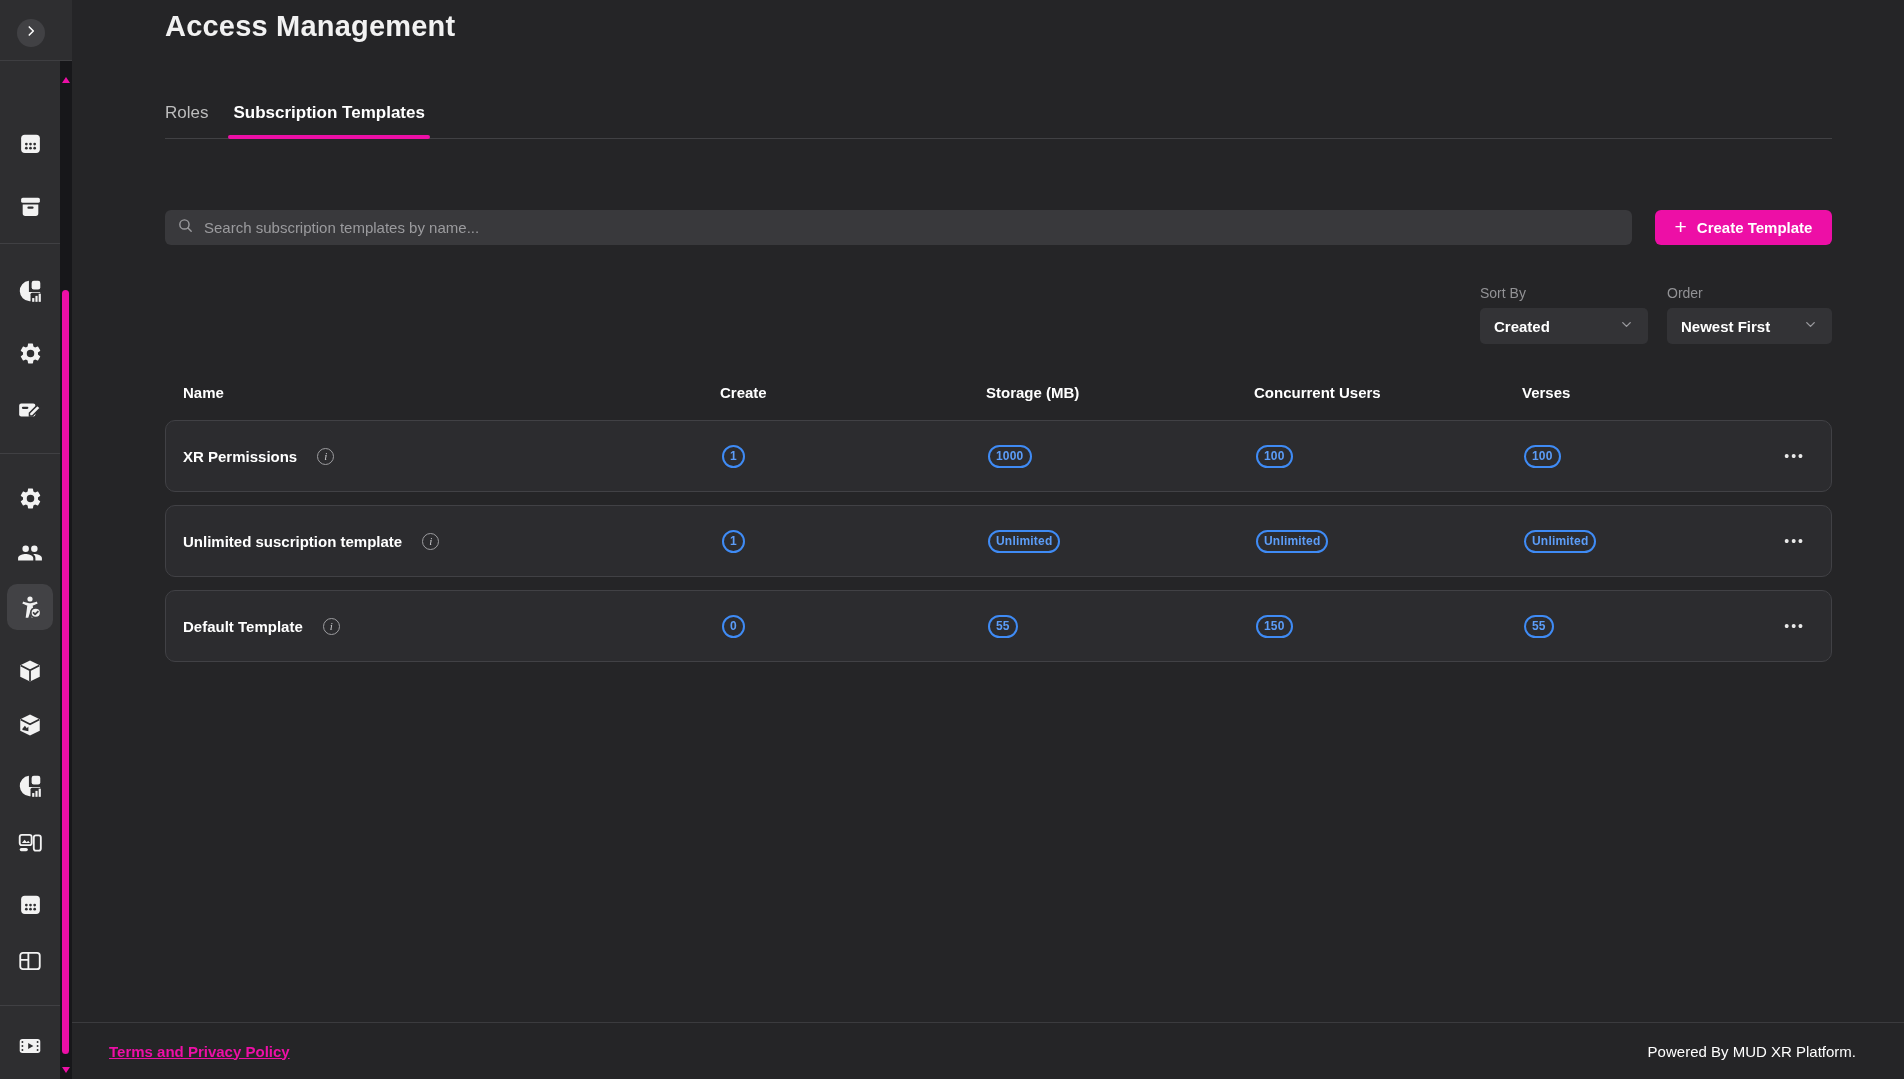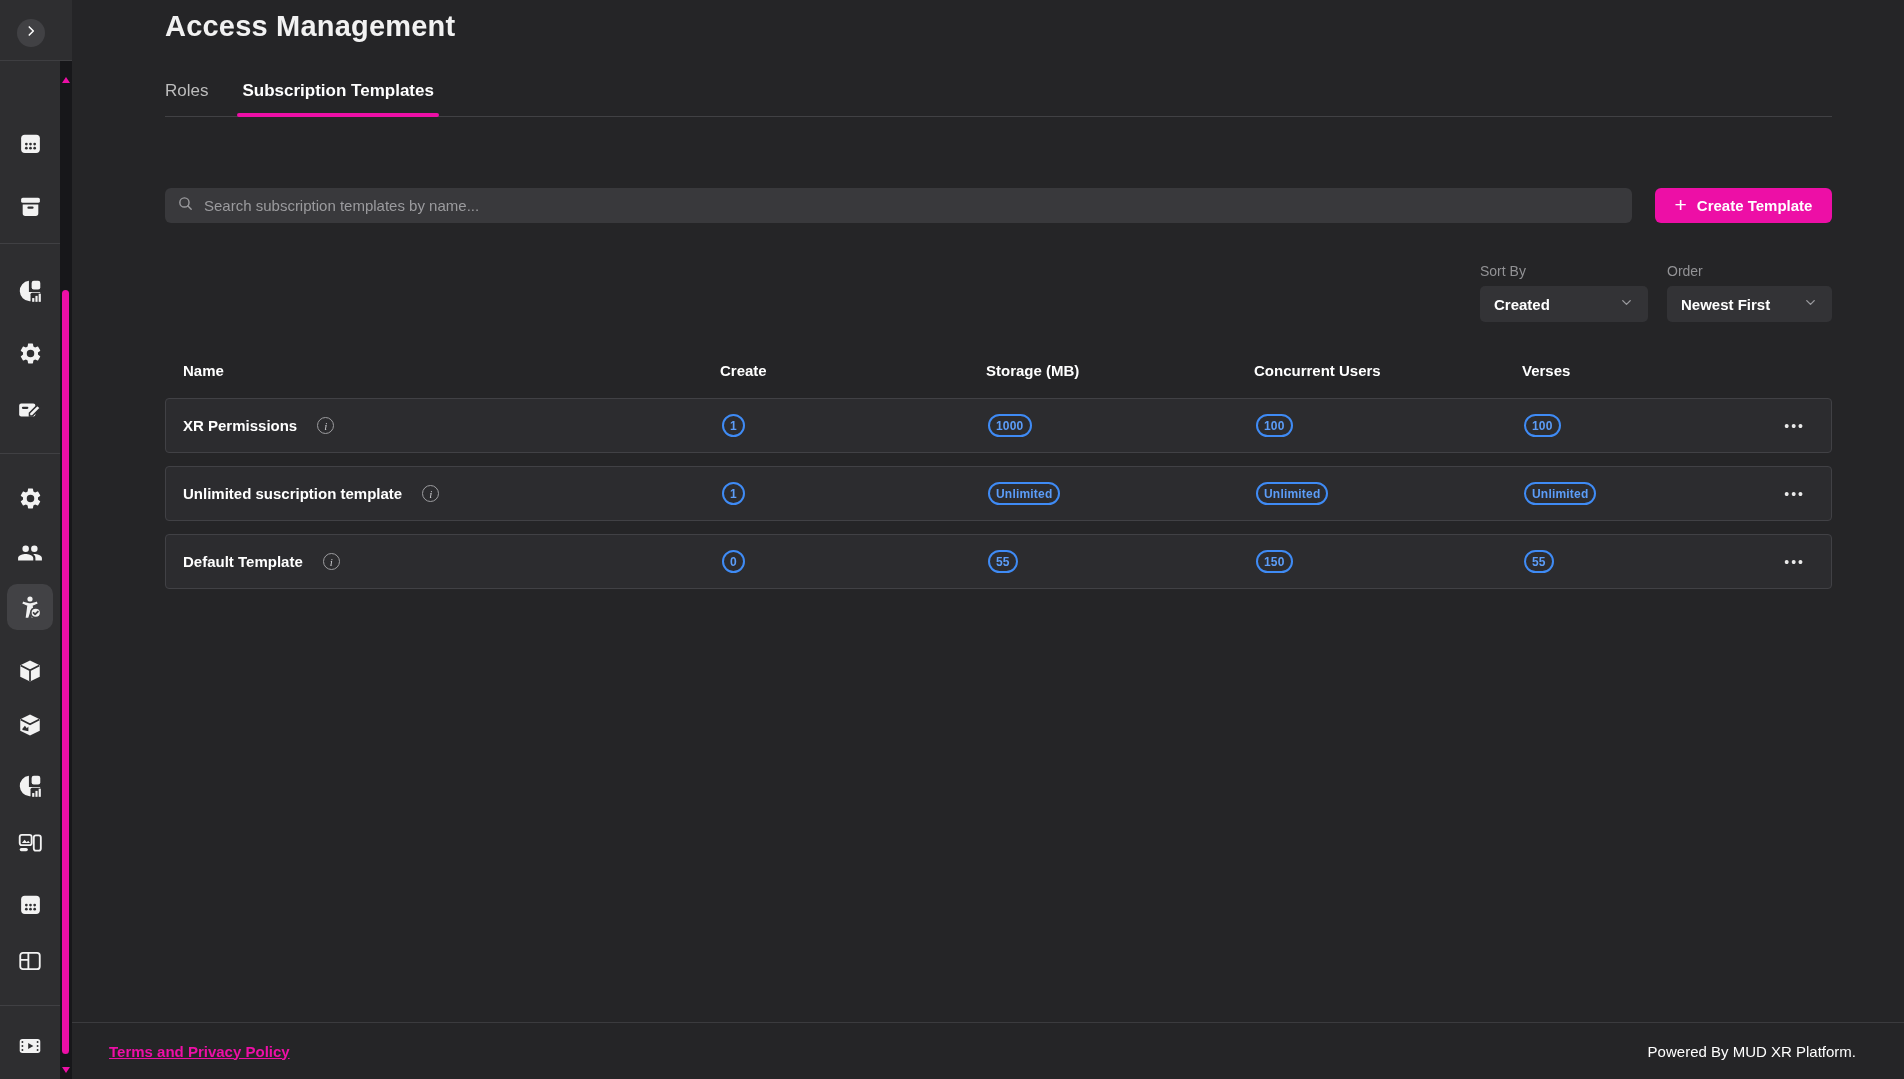--- a/index.html
+++ b/index.html
@@ -31,21 +31,21 @@
   .side-scroll{position:absolute;right:0;top:61px;width:12px;bottom:0;background:#17171a;}
   .scroll-arrow{position:absolute;left:2px;width:0;height:0;border-left:4px solid transparent;border-right:4px solid transparent;cursor:pointer;}
   .scroll-arrow.up{top:16px;border-bottom:6px solid var(--accent-pink);}
   .scroll-arrow.down{bottom:6px;border-top:6px solid var(--accent-pink);}
   .scroll-thumb{position:absolute;left:2px;top:229px;width:7px;height:764px;background:var(--accent-pink);border-radius:4px;cursor:grab;}
   
   .main{position:absolute;left:72px;top:0;right:0;height:1079px;padding:10px 72px 0 93px;}
   .page-title{font-size:29px;font-weight:bold;letter-spacing:.2px;}
   .page-subtitle{margin-top:27px;font-size:19px;font-weight:400;color:#ececec;}
   
-  .tabs{margin-top:38px;display:flex;gap:34px;border-bottom:1px solid #414144;align-items:flex-end;}
+  .tabs{margin-top:60px;display:flex;gap:25px;border-bottom:1px solid #414144;align-items:flex-end;}
   .tab{font-size:17px;color:#bdbdbd;padding-bottom:15px;position:relative;cursor:pointer;}
   .tab.active{color:#ffffff;font-weight:bold;}
   .tab.active::after{content:"";position:absolute;left:-5px;right:-5px;bottom:-1px;height:4px;border-radius:3px;background:var(--accent-pink);}
   
   .toolbar{margin-top:71px;display:flex;align-items:flex-start;gap:23px;}
   .search-box{flex:1;height:35px;background:#39393c;border-radius:6px;display:flex;align-items:center;padding:0 12px;}
   .search-box input{flex:1;background:transparent;border:none;outline:none;color:#e8e8e8;font-size:15px;
     font-family:"Liberation Sans",sans-serif;margin-left:10px;}
   .search-box input::placeholder{color:#9b9b9e;}
   .create-btn{width:177px;height:35px;background:var(--accent-pink);border:none;border-radius:6px;color:#fff;
@@ -60,21 +60,21 @@
     padding:0 14px;cursor:pointer;}
   .select .val{font-size:15px;font-weight:bold;color:#fff;}
   .select.sort{width:168px;}
   .select.order{width:165px;}
   
   .table{margin-top:33px;}
   .tgrid{display:grid;grid-template-columns:537px 266px 268px 268px 200px 1fr;align-items:center;}
   .thead{padding:0 0 0 1px;height:30px;}
   .th{font-size:15px;font-weight:bold;color:#fff;padding-left:17px;}
   .th:first-child{padding-left:17px;}
-  .trow{height:55px;background:#2c2c2f;border:1px solid #414145;border-radius:4px;margin-top:13px;}
+  .trow{height:72px;background:#2c2c2f;border:1px solid #414145;border-radius:10px;margin-top:13px;}
   .trow:first-of-type{margin-top:15px;}
   .name-cell{display:flex;align-items:center;padding-left:17px;gap:20px;}
   .row-name{font-size:15px;font-weight:bold;color:#fff;}
   .info-icon{width:17px;height:17px;border-radius:50%;border:1px solid #9d9da0;color:#c9c9cc;font-size:11px;
     display:inline-flex;align-items:center;justify-content:center;font-family:"Liberation Serif",serif;
     font-style:italic;cursor:pointer;flex:none;}
   .badge-cell{padding-left:19px;}
   .badge{display:inline-flex;align-items:center;justify-content:center;min-width:23px;height:23px;padding:0 6px;
     border:2px solid var(--badge-blue-border);border-radius:12px;color:var(--badge-blue);
     font-size:12px;font-weight:bold;letter-spacing:.2px;}

